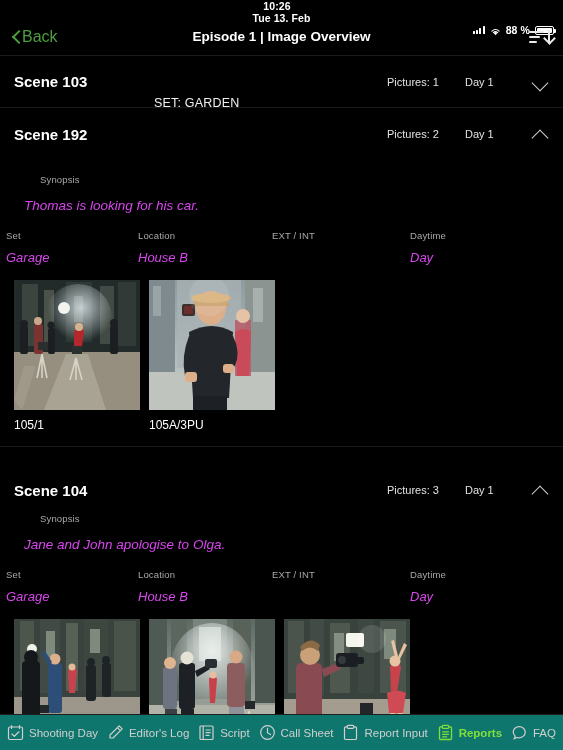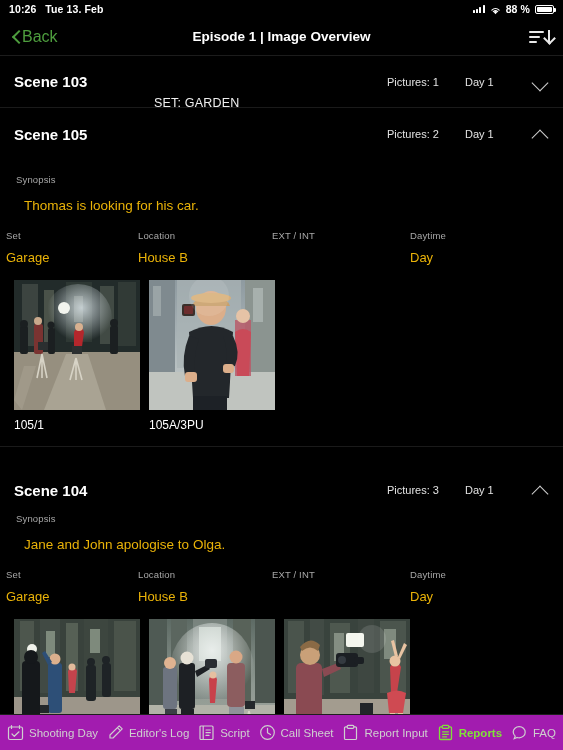--- a/index.html
+++ b/index.html
@@ -7,20 +7,21 @@
   body {
     font-family:"Liberation Sans", sans-serif;
     color:#fff; -webkit-font-smoothing:antialiased;
   }
 
   
   .statusbar{
     height:18px; display:flex; align-items:center;
     padding:0 9px; font-size:10.5px; font-weight:bold; color:#fff;
     letter-spacing:.1px;
+    flex-direction:column;
   }
   .sb-time{ margin-right:9px; }
   .sb-date{ font-weight:bold; }
   .sb-right{ margin-left:auto; display:flex; align-items:center; gap:5px; }
   .sig{ display:flex; align-items:flex-end; gap:1.2px; height:8px; }
   .sig i{ width:2px; background:#fff; display:block; border-radius:.5px; }
   .sig i:nth-child(1){ height:3px; }
   .sig i:nth-child(2){ height:4.5px; }
   .sig i:nth-child(3){ height:6px; }
   .sig i:nth-child(4){ height:8px; background:#fff; }
@@ -75,42 +76,42 @@
   .chev::before{
     content:""; position:absolute; left:3px; top:4px; width:11px; height:11px;
     border-right:1.6px solid #cfcfcf; border-bottom:1.6px solid #cfcfcf;
     transform:rotate(45deg);
   }
   .chev.up::before{ transform:rotate(-135deg); top:7px; }
 
   
   .scene-body{ padding:14px 0 0 0; border-bottom:1px solid #1a1a1a; }
   .lbl{ font-size:9.5px; color:#a8a8a8; letter-spacing:.15px; }
-  .val{ font-size:13px; color:#eab308; }
-  .synopsis-lbl{ padding-left:16px; }
+  .val{ font-size:13px; color:#d946ef;font-style:italic; }
+  .synopsis-lbl{ padding-left:40px; }
   .synopsis-val{ padding-left:24px; margin-top:13px; font-size:13.5px; }
   .cols{ display:flex; padding-left:6px; margin-top:17px; }
   .col-set{ width:132px; }
   .col-loc{ width:134px; }
   .col-ei{ width:138px; }
   .col-dt{ width:auto; }
   .cols .val{ margin-top:9px; }
 
   
   .thumbs{ display:flex; gap:9px; padding:15px 0 0 14px; }
   .thumb-wrap{ width:126px; }
   .thumb{ width:126px; height:130px; overflow:hidden; position:relative; background:#111; }
   .thumb svg{ display:block; width:126px; height:130px; }
   .cap{ font-size:12px; color:#fff; margin-top:8px; }
   .thumbs.nocap .thumb{ height:130px; }
 
   
   .tabbar{
     position:absolute; left:0; bottom:0; width:563px; height:36px;
-    background:#a21caf; border-top:1px solid #1e1e1e;
+    background:#0f766e; border-top:1px solid #1e1e1e;
     display:flex; align-items:center; justify-content:space-between;
     padding:0 7px;
   }
   .tab{ display:flex; align-items:center; gap:5px; cursor:pointer; }
   .tab-label{ font-size:11.5px; color:#cfcfcf; white-space:nowrap; }
   .tab.active .tab-label{ color:#80e03a; font-weight:bold; }
   .tab-ico{ width:17px; height:18px; position:relative; flex:0 0 auto; }
   .tab-ico svg{ display:block; }
 </style>
 </head>
@@ -160,21 +161,21 @@
     <span class="scene-title">Scene 103</span>
     <span class="scene-set">SET: GARDEN</span>
     <span class="scene-meta">
       <span class="pics">Pictures: 1</span>
       <span class="day">Day 1</span>
       <span class="chev"></span>
     </span>
   </div>
 
   <div class="scene-head" style="border-bottom:none;">
-    <span class="scene-title">Scene 105</span>
+    <span class="scene-title">Scene 192</span>
     <span class="scene-set"></span>
     <span class="scene-meta">
       <span class="pics">Pictures: 2</span>
       <span class="day">Day 1</span>
       <span class="chev up"></span>
     </span>
   </div>
   <div class="scene-body">
     <div class="lbl synopsis-lbl">Synopsis</div>
     <div class="val synopsis-val">Thomas is looking for his car.</div>

